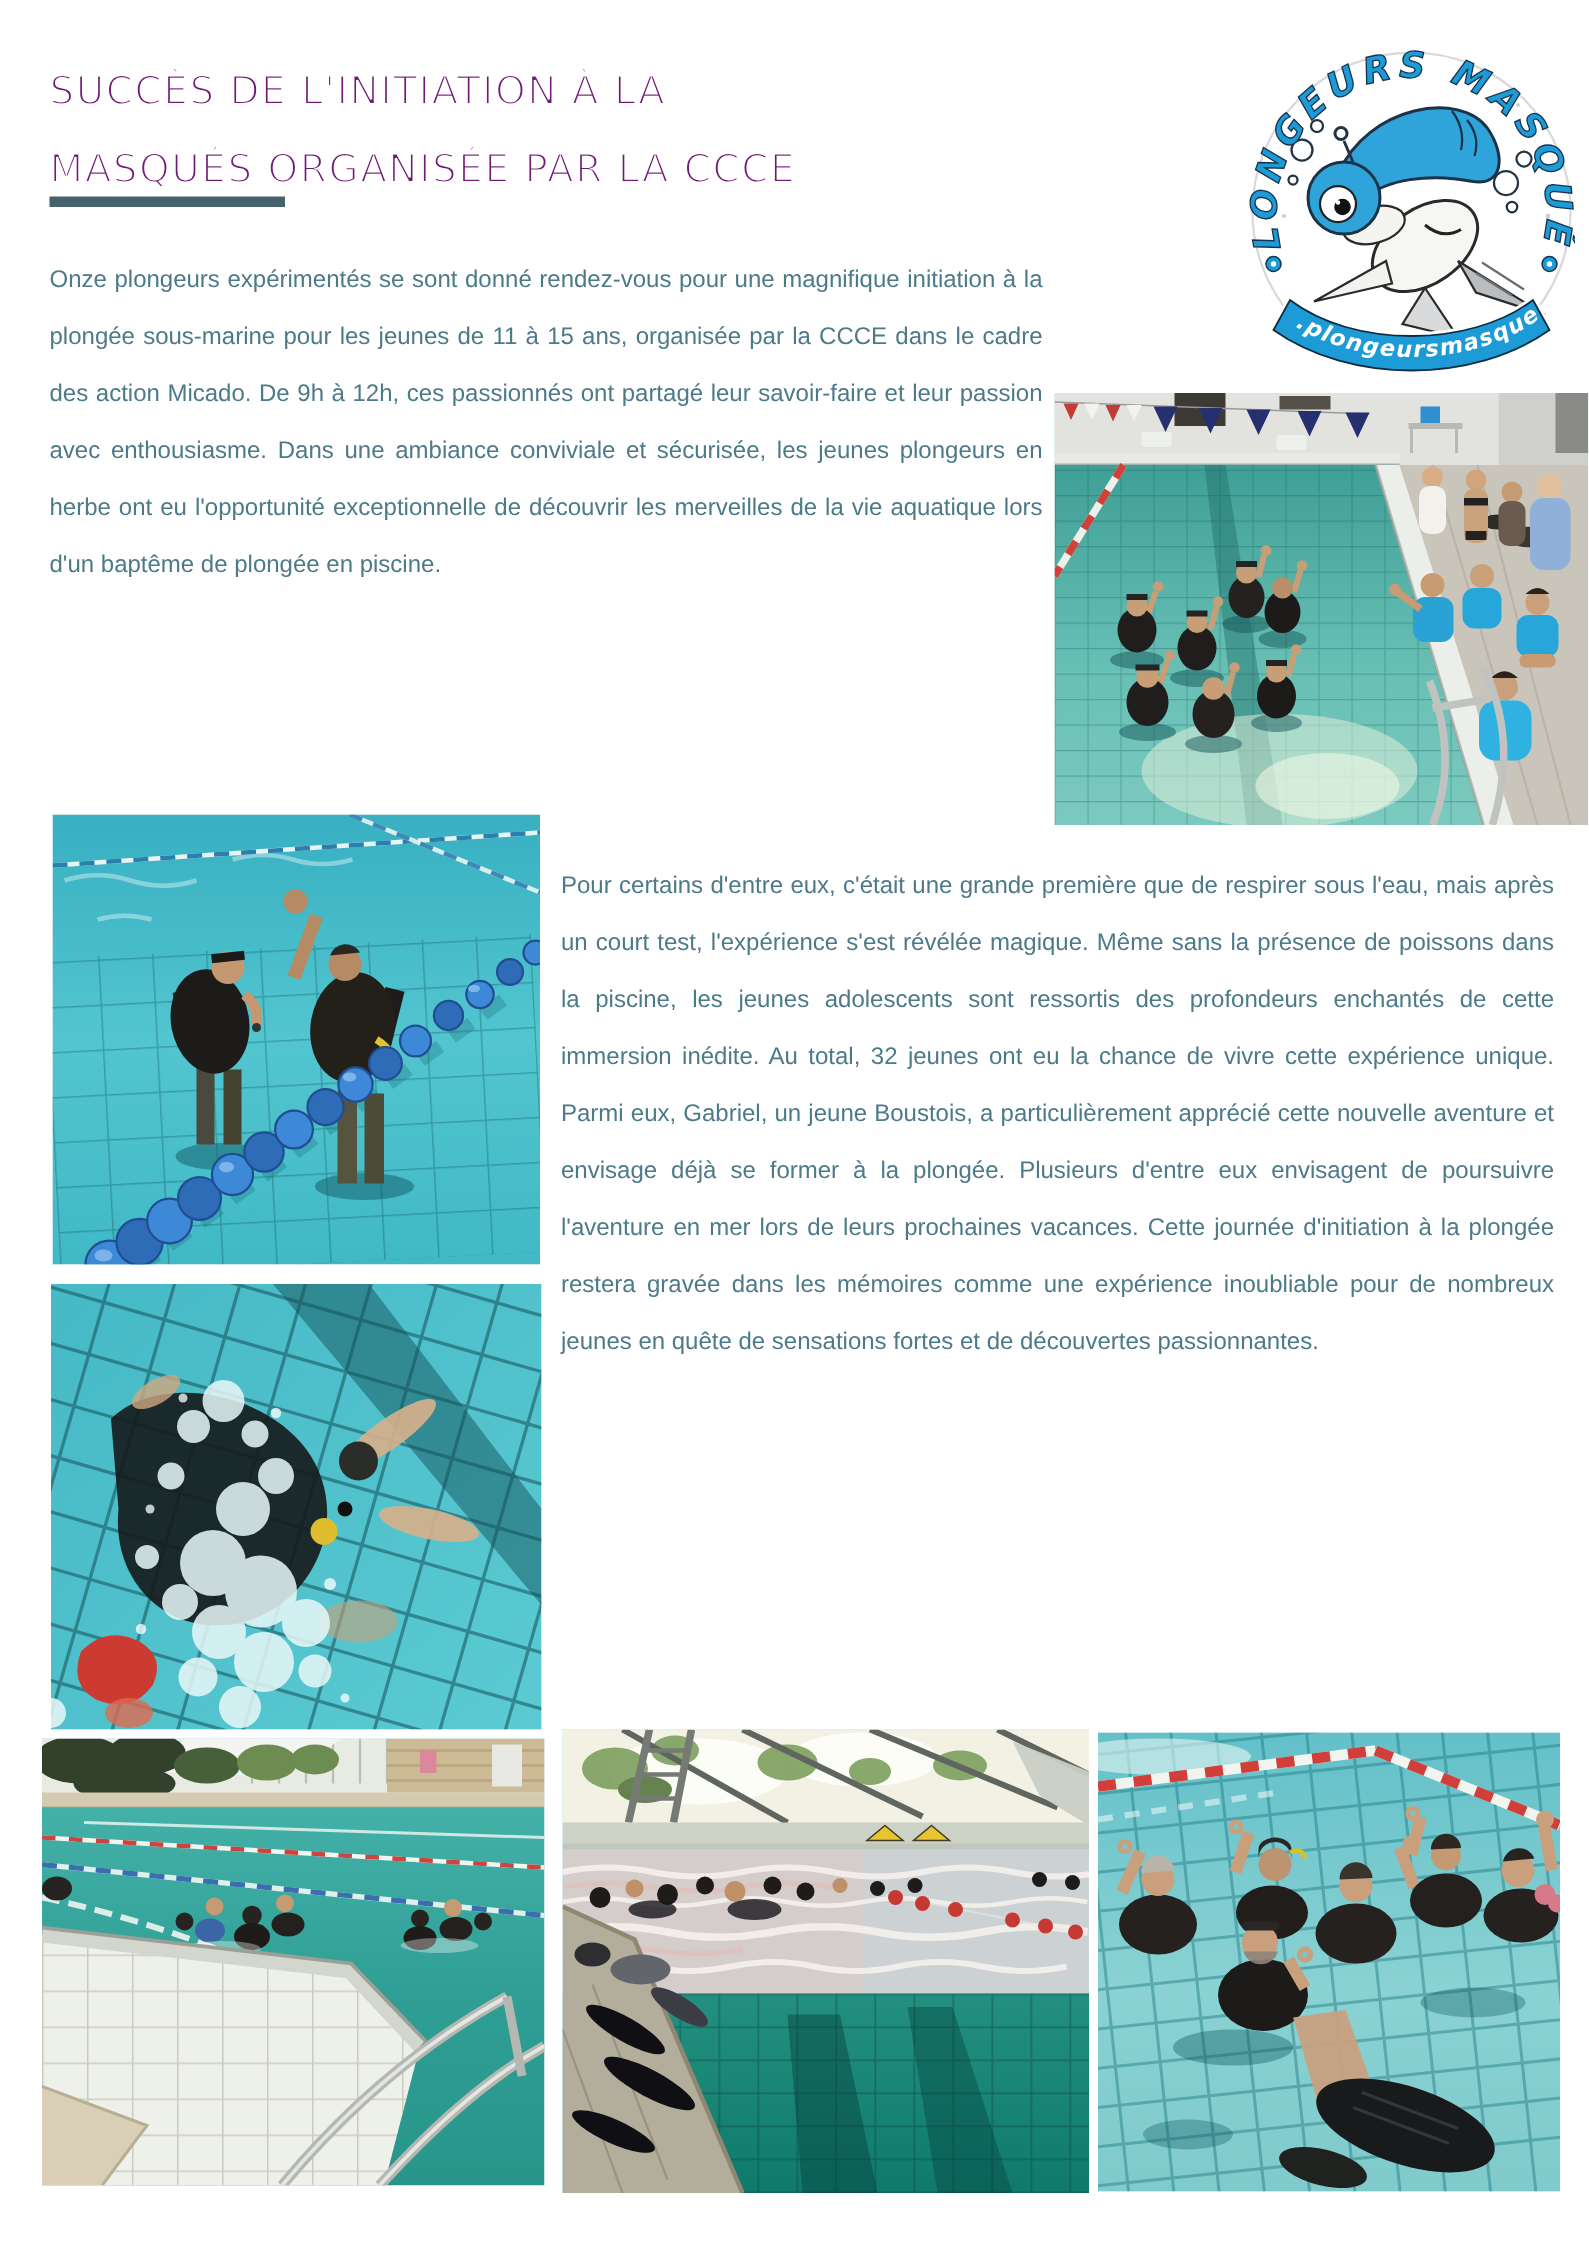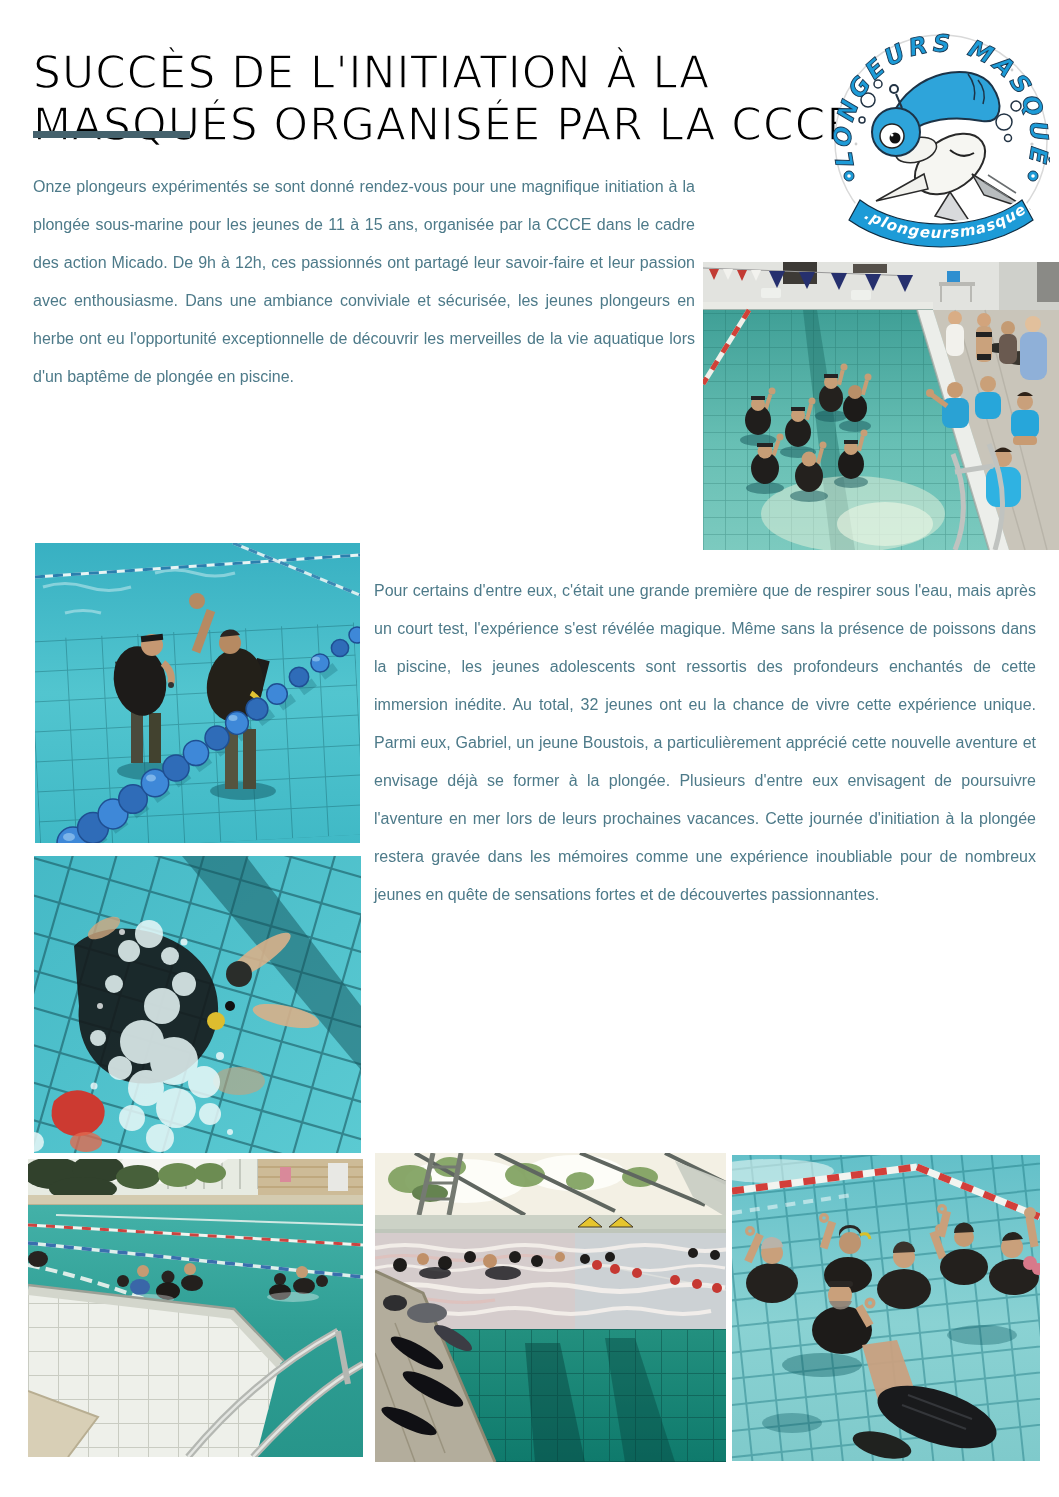--- a/index.html
+++ b/index.html
@@ -1,20 +1,20 @@
 <!DOCTYPE html>
 <html lang="fr"><head>
 <meta charset="utf-8">
 <style>
   html,body{margin:0;padding:0;background:#ffffff;}
   .page{position:relative;width:1059px;height:1497px;background:#fff;overflow:hidden;
         font-family:"Liberation Sans",sans-serif;}
   .abs{position:absolute;}
-  .title{left:33px;top:18px;color:#000000;font-family:"DejaVu Sans",sans-serif;
-         font-weight:400;font-size:44px;line-height:52px;letter-spacing:1px;
+  .title{left:33px;top:18px;color:#701a75;font-family:"DejaVu Sans",sans-serif;
+         font-weight:400;font-size:26px;line-height:52px;letter-spacing:1px;
          -webkit-text-stroke:1.4px #ffffff;}
   .title div{white-space:nowrap;}
   .divider{left:33px;top:131px;width:157px;height:7px;background:#45626d;}
   .para{color:#4d7a89;font-size:16px;line-height:38px;text-align:justify;}
   .para1{left:33px;top:152px;width:662px;}
   .para2{left:374px;top:556px;width:662px;}
   figure{margin:0;padding:0;}
   .ph{overflow:hidden;background:#bfe0e0;}
   .ph svg{display:block;width:100%;height:100%;}
   .p1{left:703px;top:262px;width:356px;height:288px;}

